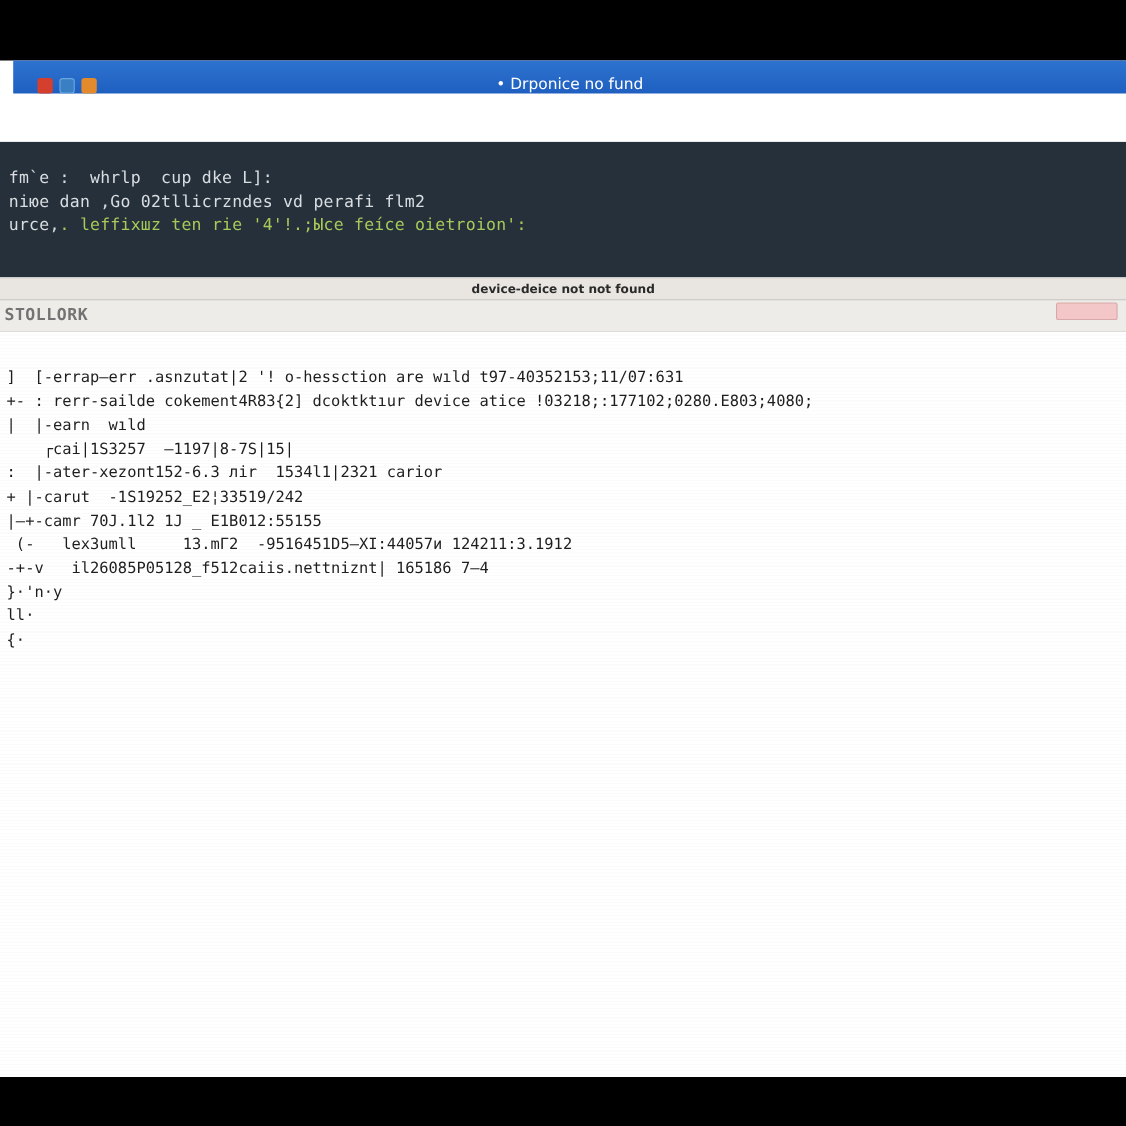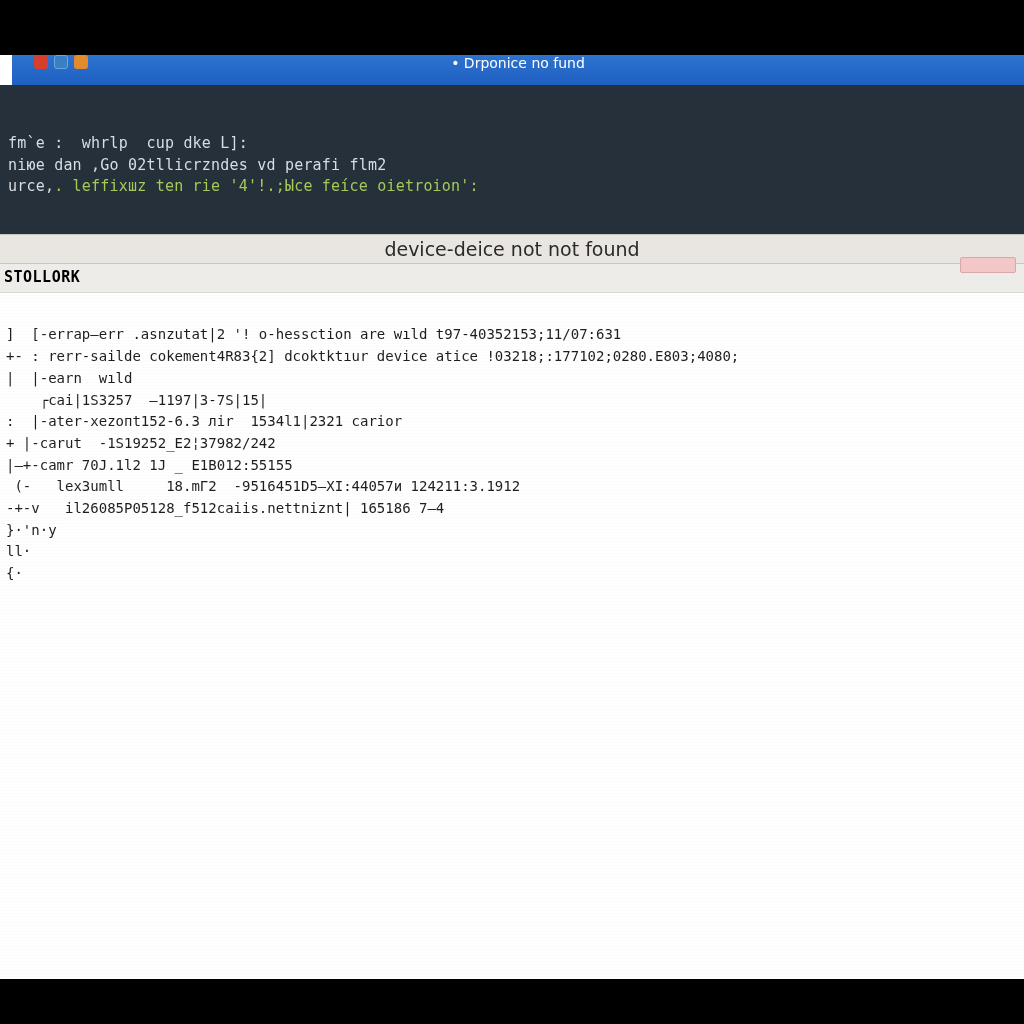--- a/index.html
+++ b/index.html
@@ -20,21 +20,21 @@
     .window {
       width: 100%;
       height: 100%;
       display: flex;
       flex-direction: column;
     }
     .titlebar {
       height: 30px;
       background: linear-gradient(to bottom, #2e73d0, #1e5fbf);
       display: flex;
-      align-items: flex-start;
+      align-items: flex-end;
       padding: 0 22px;
       color: #fff;
       font-family: "DejaVu Sans", "Liberation Sans", sans-serif;
       font-size: 14px;
       font-weight: 500;
       position: relative;
       margin-left: 12px;
     }
     .win-controls {
       display: flex;
@@ -52,56 +52,57 @@
     .win-max   { background: #e38b2c; }
     .title-text {
       position: absolute;
       left: 50%;
       transform: translateX(-50%);
       white-space: nowrap;
     }
     .terminal {
       background: #25303a;
       color: #d9dde1;
-      padding: 26px 8px 14px 8px;
+      padding: 0 8px 14px 8px;
       font-size: 15px;
       line-height: 1.45;
       white-space: pre;
       font-family: "DejaVu Sans Mono", "Liberation Mono", monospace;
       letter-spacing: 0.2px;
+      margin-top: 44px;
     }
     .prompt-line1 { color: #d9dde1; }
     .prompt-line2 { color: #d9dde1; }
     .prompt-line3 { color: #a7c95a; }
     .prompt-line3 .first-word { color: #d9dde1; }
     .pane-header {
       background: #e9e6e2;
       border-top: 1px solid #c9c6c2;
       border-bottom: 1px solid #c9c6c2;
       color: #2a2a2a;
       font-family: "DejaVu Sans", "Liberation Sans", sans-serif;
-      font-size: 19px;
-      font-weight: 400;
+      font-size: 11px;
+      font-weight: 700;
       text-align: center;
       padding: 3px 0;
       position: relative;
     }
     .header-pill {
       position: absolute;
       right: 8px;
       top: 22px;
       width: 56px;
       height: 16px;
       background: #f3c7c7;
       border: 1px solid #d9a8a8;
       border-radius: 2px;
     }
     .sub-header {
       background: #eeece8;
-      color: #000000;
+      color: #737373;
       font-family: "DejaVu Sans Mono", monospace;
       font-size: 15px;
       letter-spacing: 0.5px;
       padding: 4px 4px 6px 4px;
       border-bottom: 1px solid #dcdad6;
       font-weight: 600;
     }
     .output-pane {
       flex: 1;
       background: #ffffff;
@@ -139,25 +140,25 @@
     <div class="pane-header">
       <span>device-deice not not found</span>
       <span class="header-pill"></span>
     </div>
     <div class="sub-header">STOLLORK</div>
 
     <div class="output-pane">
 <span>]  [-errap—err .asnzutat|2 '! o-hessction are wıld t97-40352153;11/07:631</span>
 <span>+- : rerr-sailde cokement4R83{2] dcoktktıur device atice !03218;:177102;0280.E803;4080;</span>
 <span>|  |-earn  wıld</span>
-<span>    ┌cai|1S3257  —1197|3-7S|15|</span>
+<span>    ┌cai|1S3257  —1197|8-7S|15|</span>
 <span>:  |-ater-xezопt152-6.3 лir  1534l1|2321 carior</span>
-<span>+ |-carut  -1S19252_E2¦37982/242</span>
+<span>+ |-carut  -1S19252_E2¦33519/242</span>
 <span>|—+-camr 70J.1l2 1J _ E1B012:55155</span>
-<span> (-   lexЗumll     18.mГ2  -9516451D5—XI:44057и 124211:3.1912</span>
+<span> (-   lexЗumll     13.mГ2  -9516451D5—XI:44057и 124211:3.1912</span>
 <span>-+-v   il26085P05128_f512caiis.nettniznt| 165186 7—4</span>
 <span>}·'n·y</span>
 <span>ll·</span>
 <span>{·</span>
     </div>
 
   </div>
 </div>
 
 </body></html>

